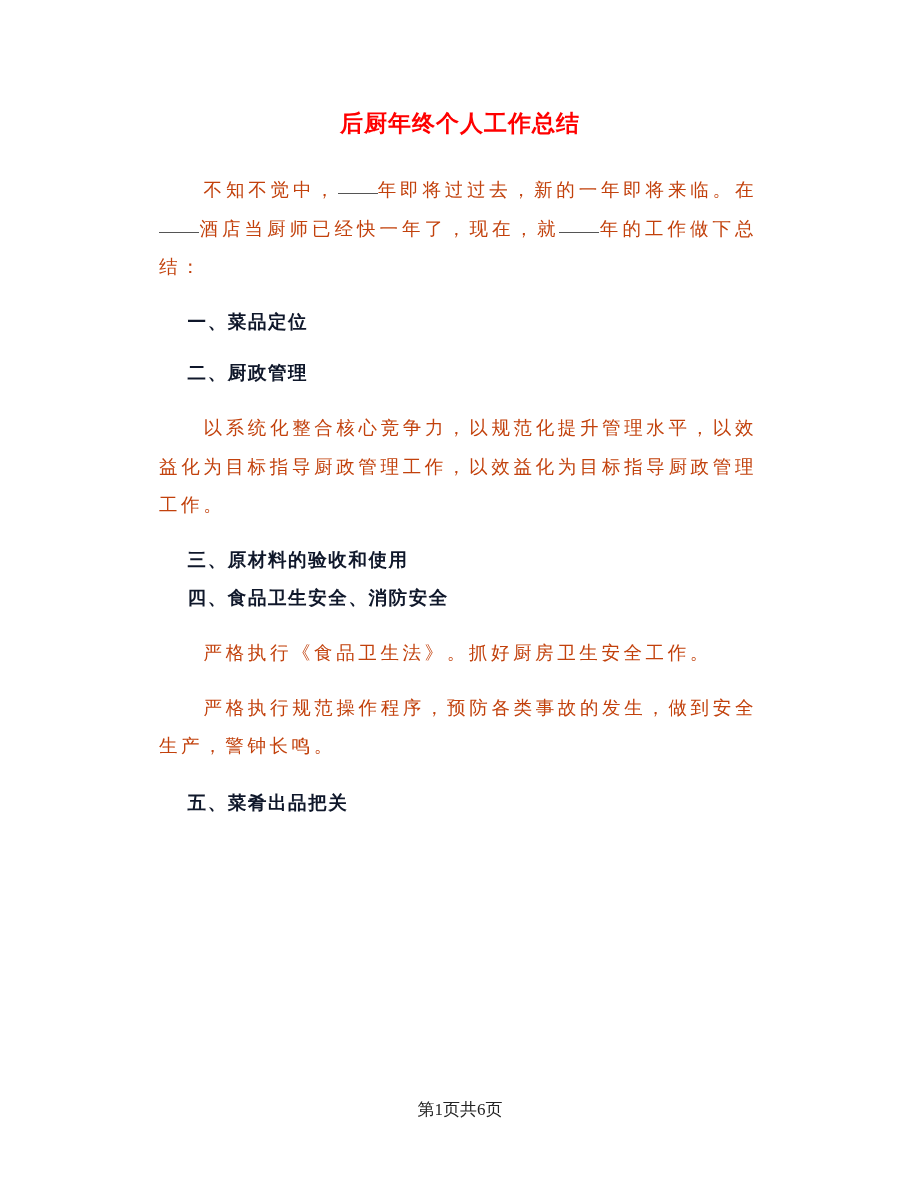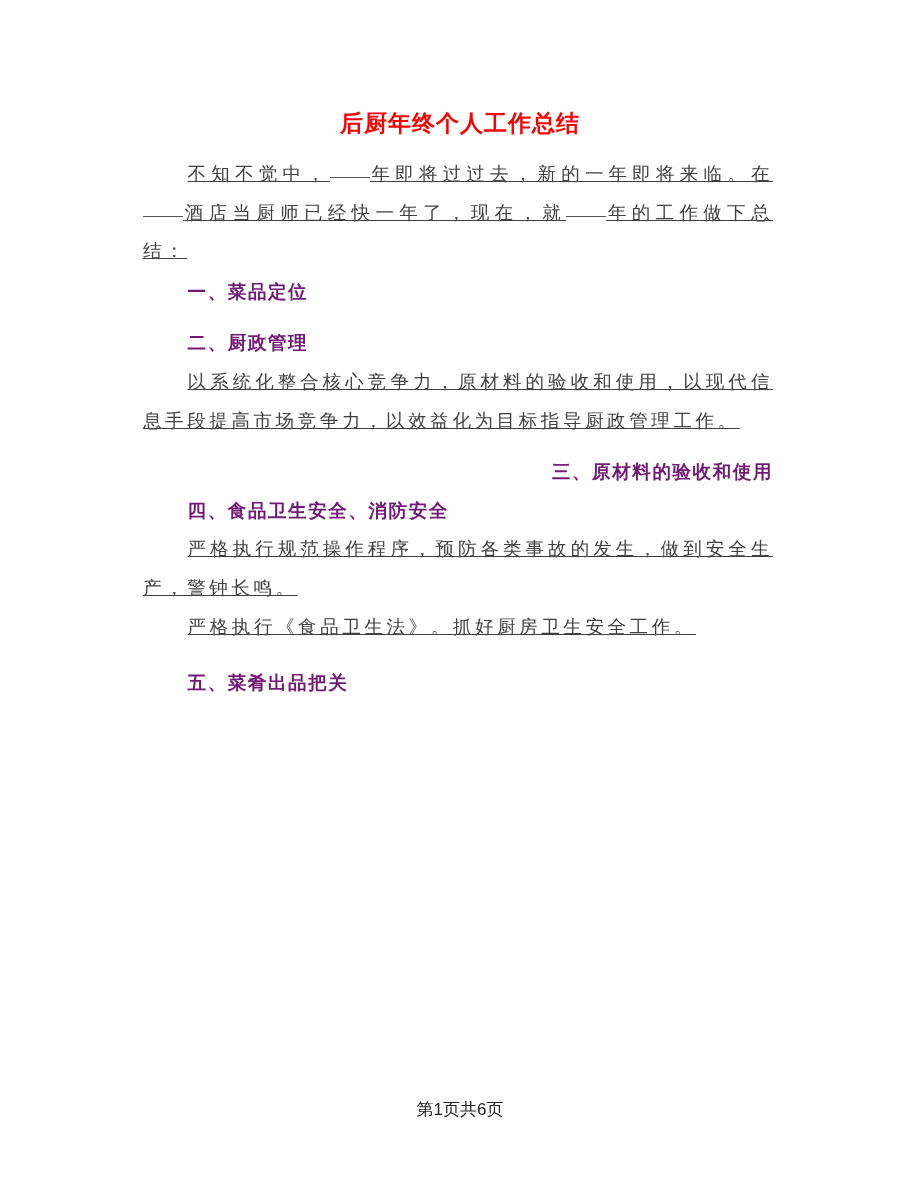--- a/index.html
+++ b/index.html
@@ -34,76 +34,75 @@
     letter-spacing: 1px;
     margin: 0;
   }
   .content {
     position: absolute;
     left: 143px;
     top: 155px;
     width: 630px;
   }
   .para {
-    margin: 0;
+    margin: 16px;
     font-size: 18.5px;
     line-height: 38.6px;
     letter-spacing: 3.6px;
     text-indent: 44.6px;
     text-align: justify;
     font-weight: normal;
-    color: #404040;
-    text-decoration: underline;
+    color: #c2410c;
   }
   .heading {
     margin: 0;
     font-family: "DejaVu Sans", "Liberation Sans", sans-serif;
     font-size: 18.5px;
     font-weight: bold;
     line-height: 38.6px;
     letter-spacing: 1.6px;
     text-indent: 44.6px;
-    color: #701a75;
+    color: #0f172a;
   }
   .blank {
     display: inline-block;
     width: 40px;
     border-bottom: 1px solid #555;
     height: 1px;
     vertical-align: 2px;
     text-indent: 0;
   }
   .footer {
     position: absolute;
     top: 1098px;
     left: 0;
     width: 920px;
     text-align: center;
-    font-family: Liberation Sans, sans-serif;
+    font-family: Liberation Serif, serif;
     font-size: 17px;
     color: #222;
   }
 </style>
 </head>
 <body>
 
 <div class="page">
   <h1 class="title">后厨年终个人工作总结</h1>
 
   <div class="content">
     <p class="para"><span>不知不觉中，</span><span class="blank"></span><span>年即将过过去，新的一年即将来临。在</span><span class="blank"></span><span>酒店当厨师已经快一年了，现在，就</span><span class="blank"></span><span>年的工作做下总结：</span></p>
 
     <h2 class="heading" style="margin-top:2px;">一、菜品定位</h2>
 
     <h2 class="heading" style="margin-top:13px;">二、厨政管理</h2>
-    <p class="para">以系统化整合核心竞争力，原材料的验收和使用，以现代信息手段提高市场竞争力，以效益化为目标指导厨政管理工作。</p>
+    <p class="para">以系统化整合核心竞争力，以规范化提升管理水平，以效益化为目标指导厨政管理工作，以效益化为目标指导厨政管理工作。</p>
 
-    <h2 class="heading" style="margin-top:13px;text-align:right;">三、原材料的验收和使用</h2>
+    <h2 class="heading" style="margin-top:13px;">三、原材料的验收和使用</h2>
 
     <h2 class="heading" style="">四、食品卫生安全、消防安全</h2>
+    <p class="para">严格执行《食品卫生法》。抓好厨房卫生安全工作。</p>
     <p class="para">严格执行规范操作程序，预防各类事故的发生，做到安全生产，警钟长鸣。</p>
-    <p class="para">严格执行《食品卫生法》。抓好厨房卫生安全工作。</p>
 
     <h2 class="heading" style="margin-top:18px;">五、菜肴出品把关</h2>
   </div>
 
   <div class="footer">第1页共6页</div>
 </div>
 
 </body></html>

